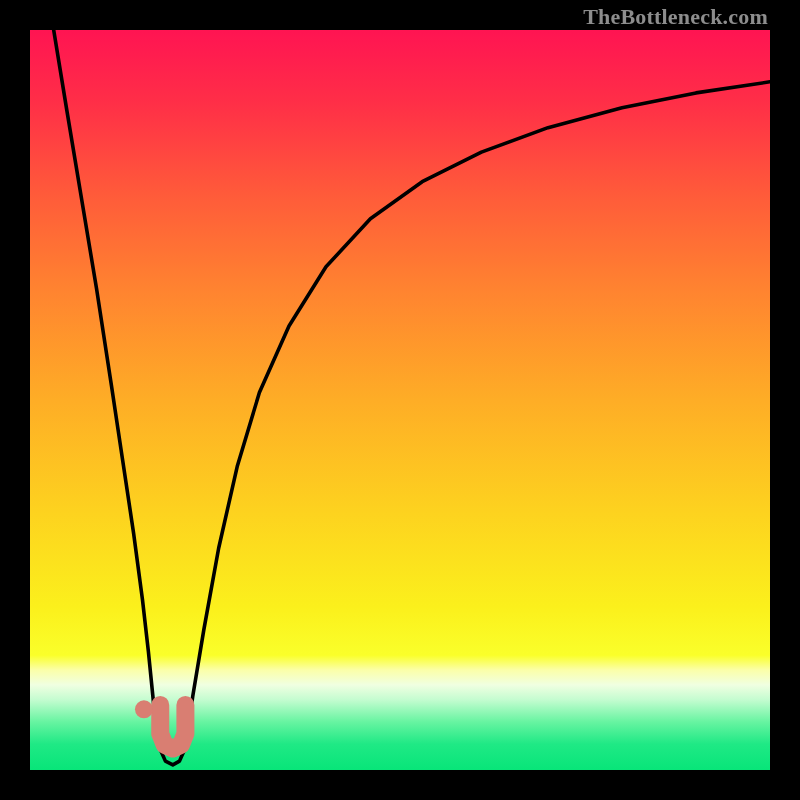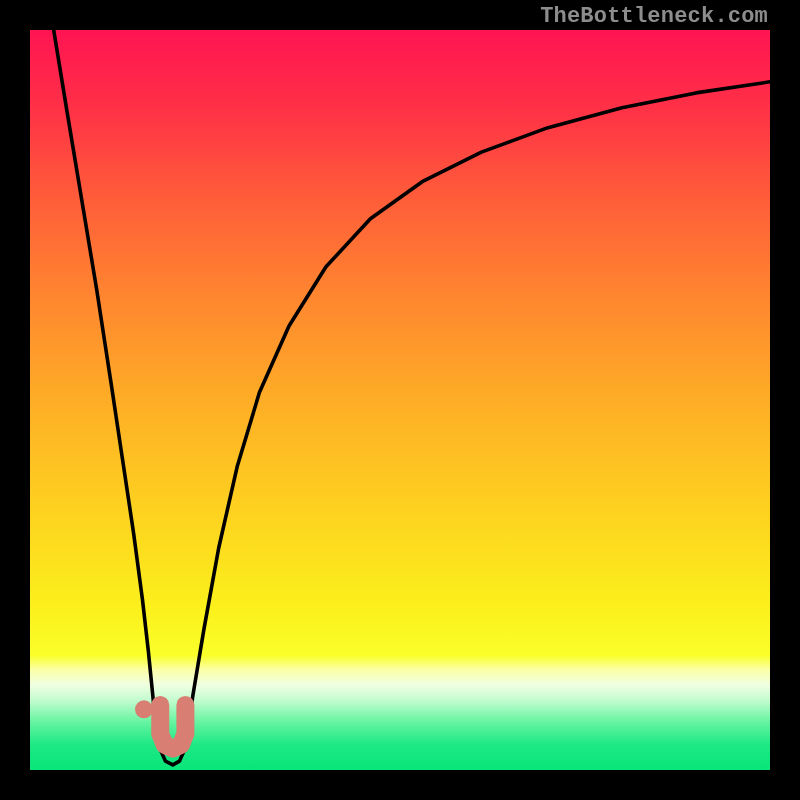--- a/index.html
+++ b/index.html
@@ -21,21 +21,21 @@
     left: 30px;
     top: 30px;
     width: 740px;
     height: 740px;
     overflow: hidden;
   }
   .watermark {
     position: absolute;
     top: 4px;
     right: 32px;
-    font-family: Liberation Mono, monospace;
+    font-family: Liberation Serif, serif;
     font-weight: 700;
     font-size: 22px;
     color: #8d8d8d;
     letter-spacing: 0.2px;
   }
   svg {
     position: absolute;
     left: 0; top: 0;
   }
 </style>

